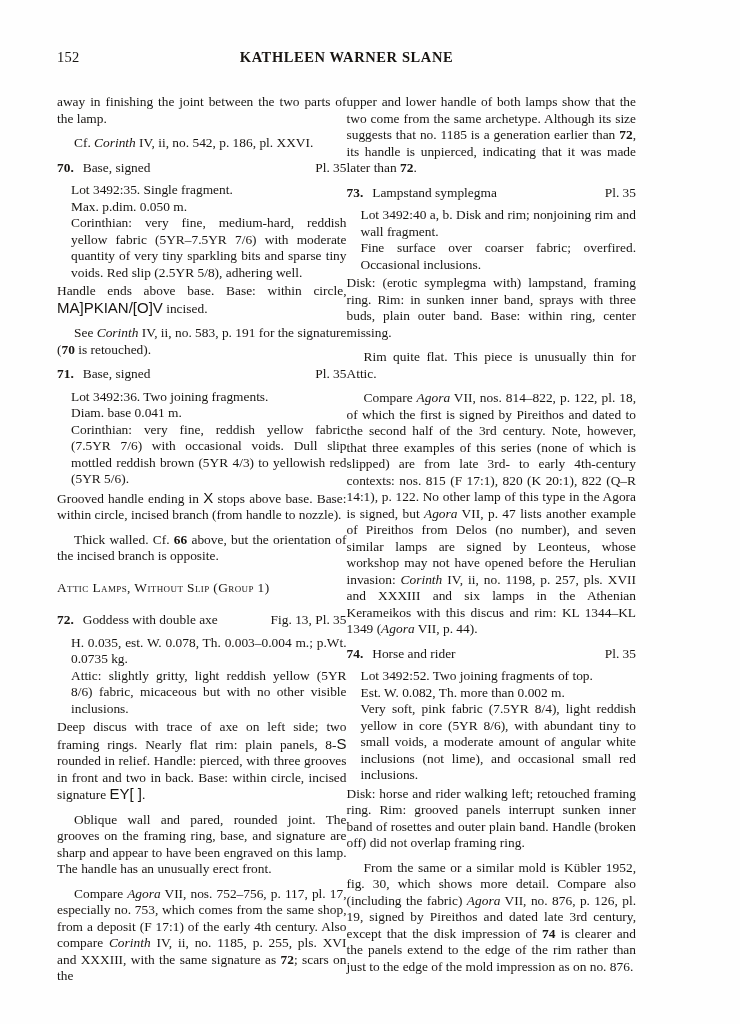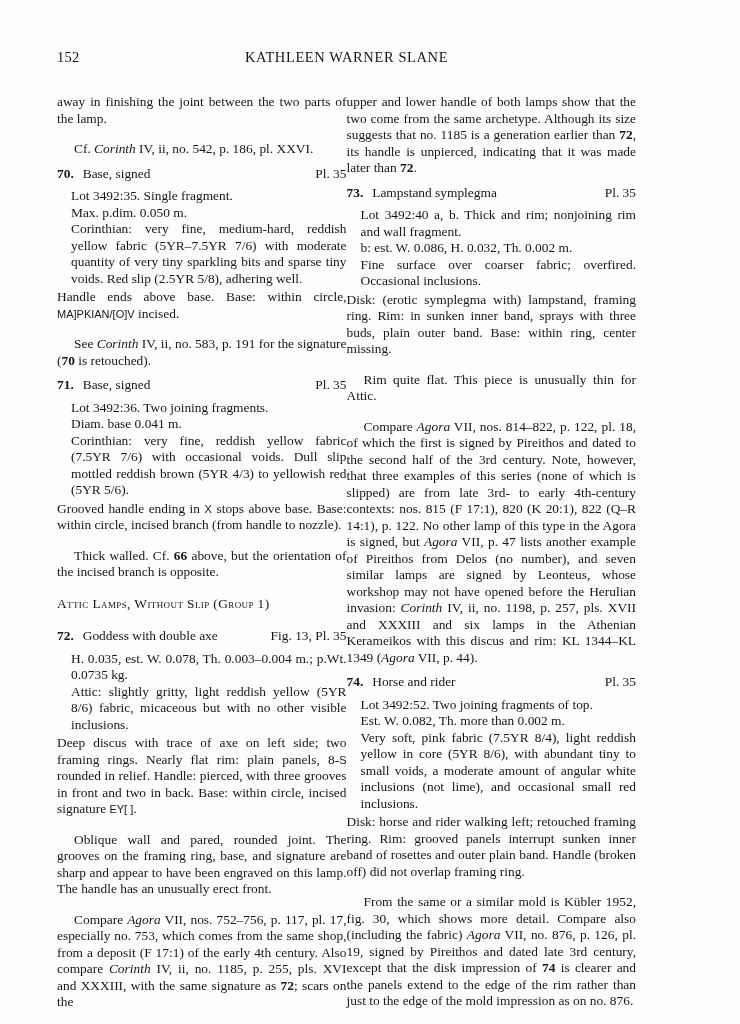--- a/index.html
+++ b/index.html
@@ -23,53 +23,53 @@
     line-height: 17px;
   }
   .page-num {
     position: absolute; left: 0; top: 0;
     letter-spacing: 0.2px;
   }
   .running-title {
     position: absolute; left: 0; right: 0; top: 0;
     text-align: center;
     letter-spacing: 0.6px;
-    font-weight: 400;
+    font-weight: 700;
   }
   .columns {
     display: flex;
   }
   .col {
     width: 304.5px;
     font-size: 13.4px;
     line-height: 16.5px;
     text-align: justify;
   }
   .col p { margin: 0; }
   p.flush  { margin-top: 2px; }
-  p.indent { margin-top: 14px; text-indent: 17px; }
+  p.indent { margin-top: 8px; text-indent: 17px; }
   p.detail { margin-left: 14px; }
   .entry {
     display: flex;
     justify-content: space-between;
     align-items: flex-start;
     margin: 8px 0 6px 0;
   }
   .entry .num { font-weight: bold; margin-right: 9px; }
   .entry .title { }
   .entry .ref { white-space: nowrap; }
   .heading {
     margin: 15px 0 16px 0;
     font-variant: small-caps;
     letter-spacing: 0.4px;
     text-align: left;
   }
   .f-i { font-style: italic; }
   .f-b { font-weight: bold; }
-  .f-sans { font-family: "Liberation Sans", sans-serif; font-size: 11px; }
+  .f-sans { font-family: "Liberation Sans", sans-serif; font-size: 15px; }
 </style>
 </head>
 <body>
 
 <div class="page">
   <div class="running-header">
     <span class="page-num">152</span>
     <span class="running-title">KATHLEEN WARNER SLANE</span>
   </div>
   <div class="columns">
@@ -104,22 +104,21 @@
         <p class="flush"><span>Deep discus with trace of axe on left side; two framing rings. Nearly flat rim: plain panels, 8-</span><span class="f-sans">S</span><span> rounded in relief. Handle: pierced, with three grooves in front and two in back. Base: within circle, incised signature </span><span class="f-sans">EY[  ]</span><span>.</span></p>
         <p class="indent"><span>Oblique wall and pared, rounded joint. The grooves on the framing ring, base, and signature are sharp and appear to have been engraved on this lamp. The handle has an unusually erect front.</span></p>
         <p class="indent"><span>Compare </span><span class="f-i">Agora</span><span> VII, nos. 752–756, p. 117, pl. 17, especially no. 753, which comes from the same shop, from a deposit (F 17:1) of the early 4th century. Also compare </span><span class="f-i">Corinth</span><span> IV, ii, no. 1185, p. 255, pls. XVI and XXXIII, with the same signature as </span><span class="f-b">72</span><span>; scars on the</span></p>
       </div>
     <div class="col" id="col-right">
         <p class="flush"><span>upper and lower handle of both lamps show that the two come from the same archetype. Although its size suggests that no. 1185 is a generation earlier than </span><span class="f-b">72</span><span>, its handle is unpierced, indicating that it was made later than </span><span class="f-b">72</span><span>.</span></p>
         <div class="entry">
           <span><span class="num">73.</span><span class="title">Lampstand symplegma</span></span>
           <span class="ref">Pl. 35</span>
         </div>
-        <p class="detail"><span>Lot 3492:40 a, b. Thick and rim; nonjoining rim and wall fragment.</span></p>
-        <p class="detail"><span>b: est. W. 0.086, H. 0.032, Th. 0.002 m.</span></p>
+        <p class="detail"><span>Lot 3492:40 a, b. Disk and rim; nonjoining rim and wall fragment.</span></p>
         <p class="detail"><span>Fine surface over coarser fabric; overfired. Occasional inclusions.</span></p>
         <p class="flush"><span>Disk: (erotic symplegma with) lampstand, framing ring. Rim: in sunken inner band, sprays with three buds, plain outer band. Base: within ring, center missing.</span></p>
         <p class="indent"><span>Rim quite flat. This piece is unusually thin for Attic.</span></p>
         <p class="indent"><span>Compare </span><span class="f-i">Agora</span><span> VII, nos. 814–822, p. 122, pl. 18, of which the first is signed by Pireithos and dated to the second half of the 3rd century. Note, however, that three examples of this series (none of which is slipped) are from late 3rd- to early 4th-century contexts: nos. 815 (F 17:1), 820 (K 20:1), 822 (Q–R 14:1), p. 122. No other lamp of this type in the Agora is signed, but </span><span class="f-i">Agora</span><span> VII, p. 47 lists another example of Pireithos from Delos (no number), and seven similar lamps are signed by Leonteus, whose workshop may not have opened before the Herulian invasion: </span><span class="f-i">Corinth</span><span> IV, ii, no. 1198, p. 257, pls. XVII and XXXIII and six lamps in the Athenian Kerameikos with this discus and rim: KL 1344–KL 1349 (</span><span class="f-i">Agora</span><span> VII, p. 44).</span></p>
         <div class="entry">
           <span><span class="num">74.</span><span class="title">Horse and rider</span></span>
           <span class="ref">Pl. 35</span>
         </div>
         <p class="detail"><span>Lot 3492:52. Two joining fragments of top.</span></p>
         <p class="detail"><span>Est. W. 0.082, Th. more than 0.002 m.</span></p>

